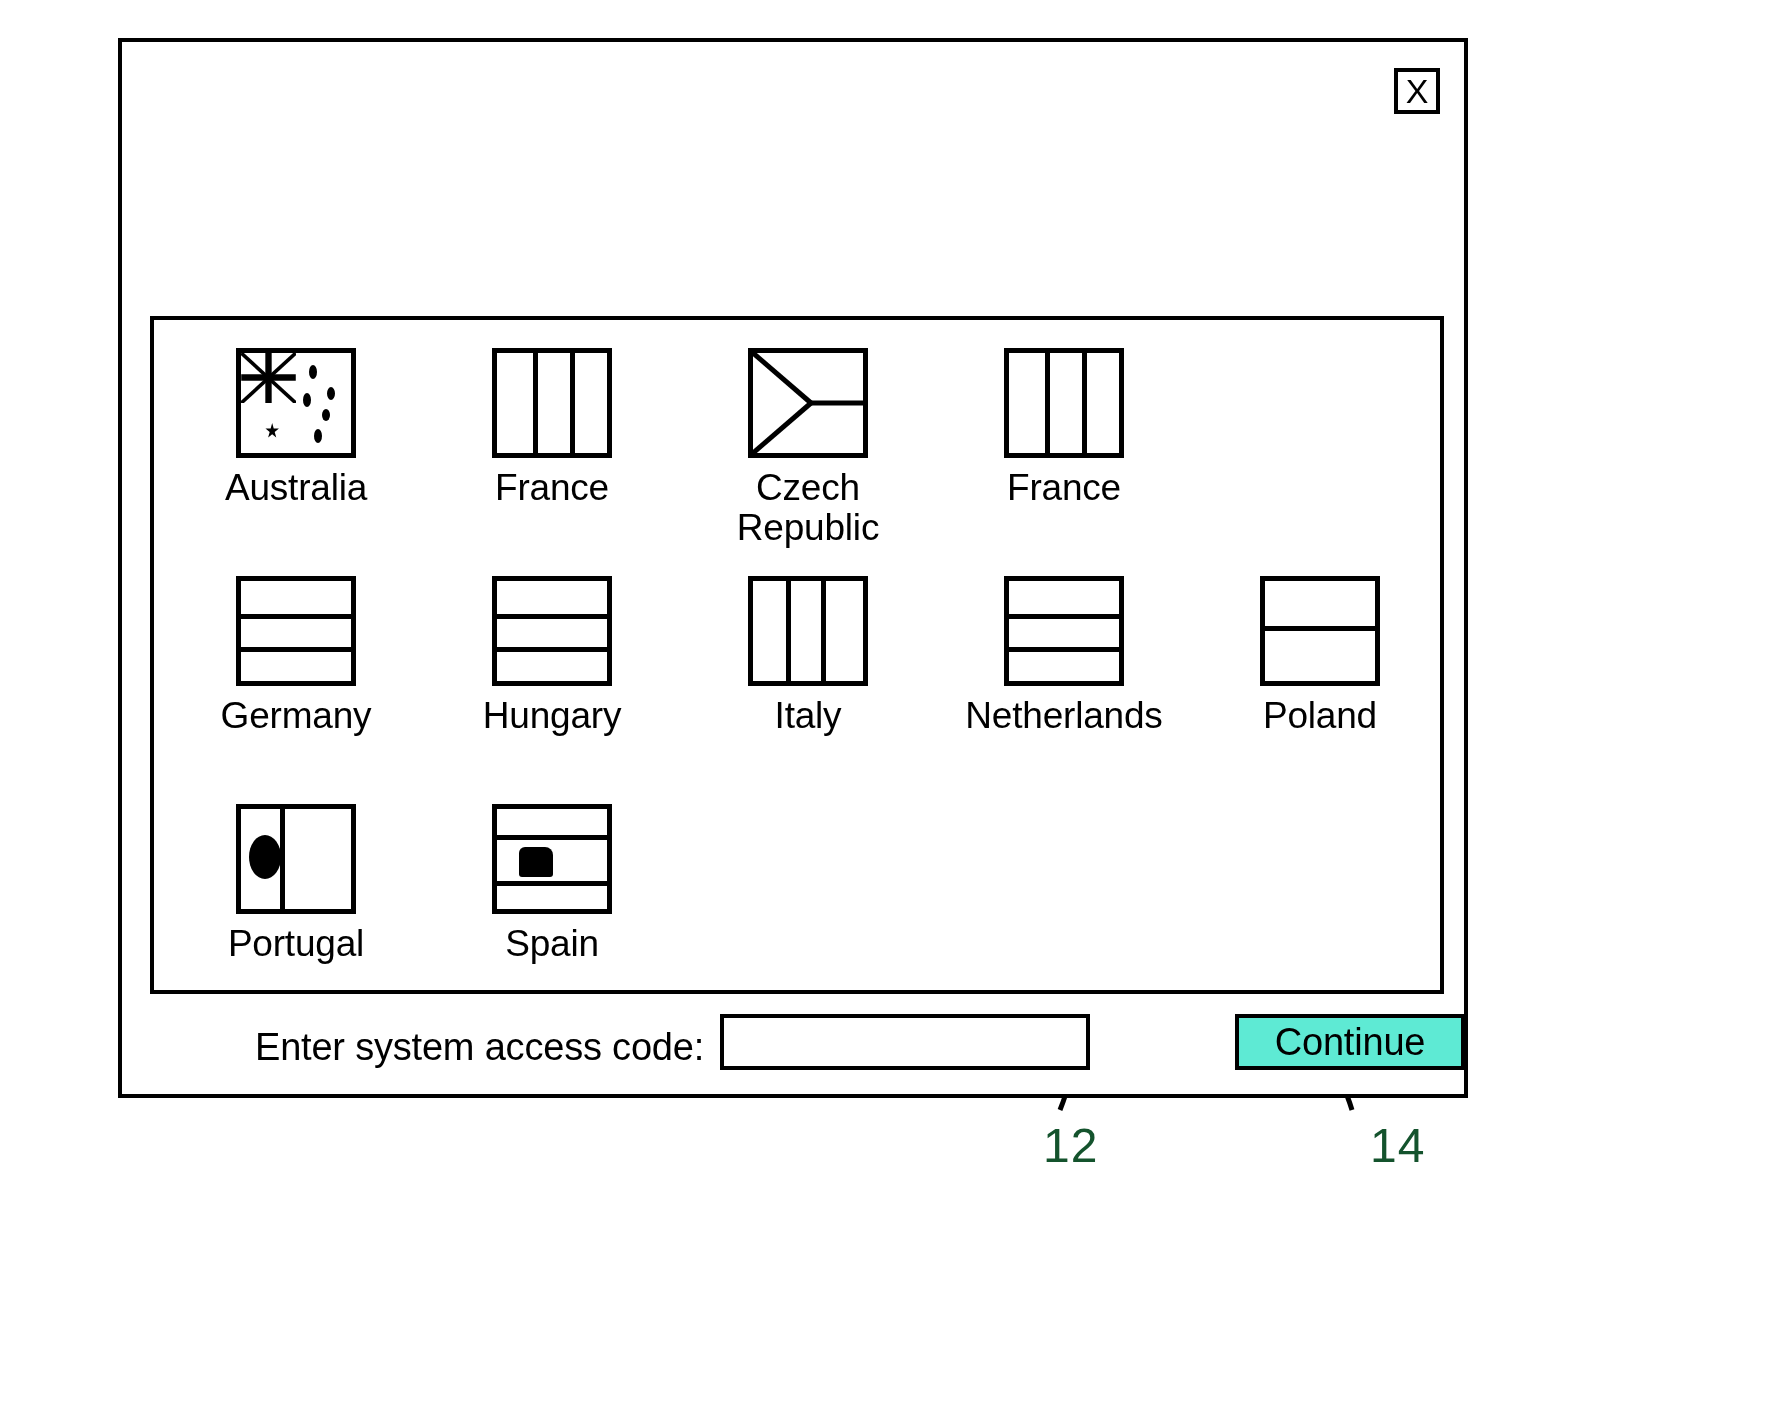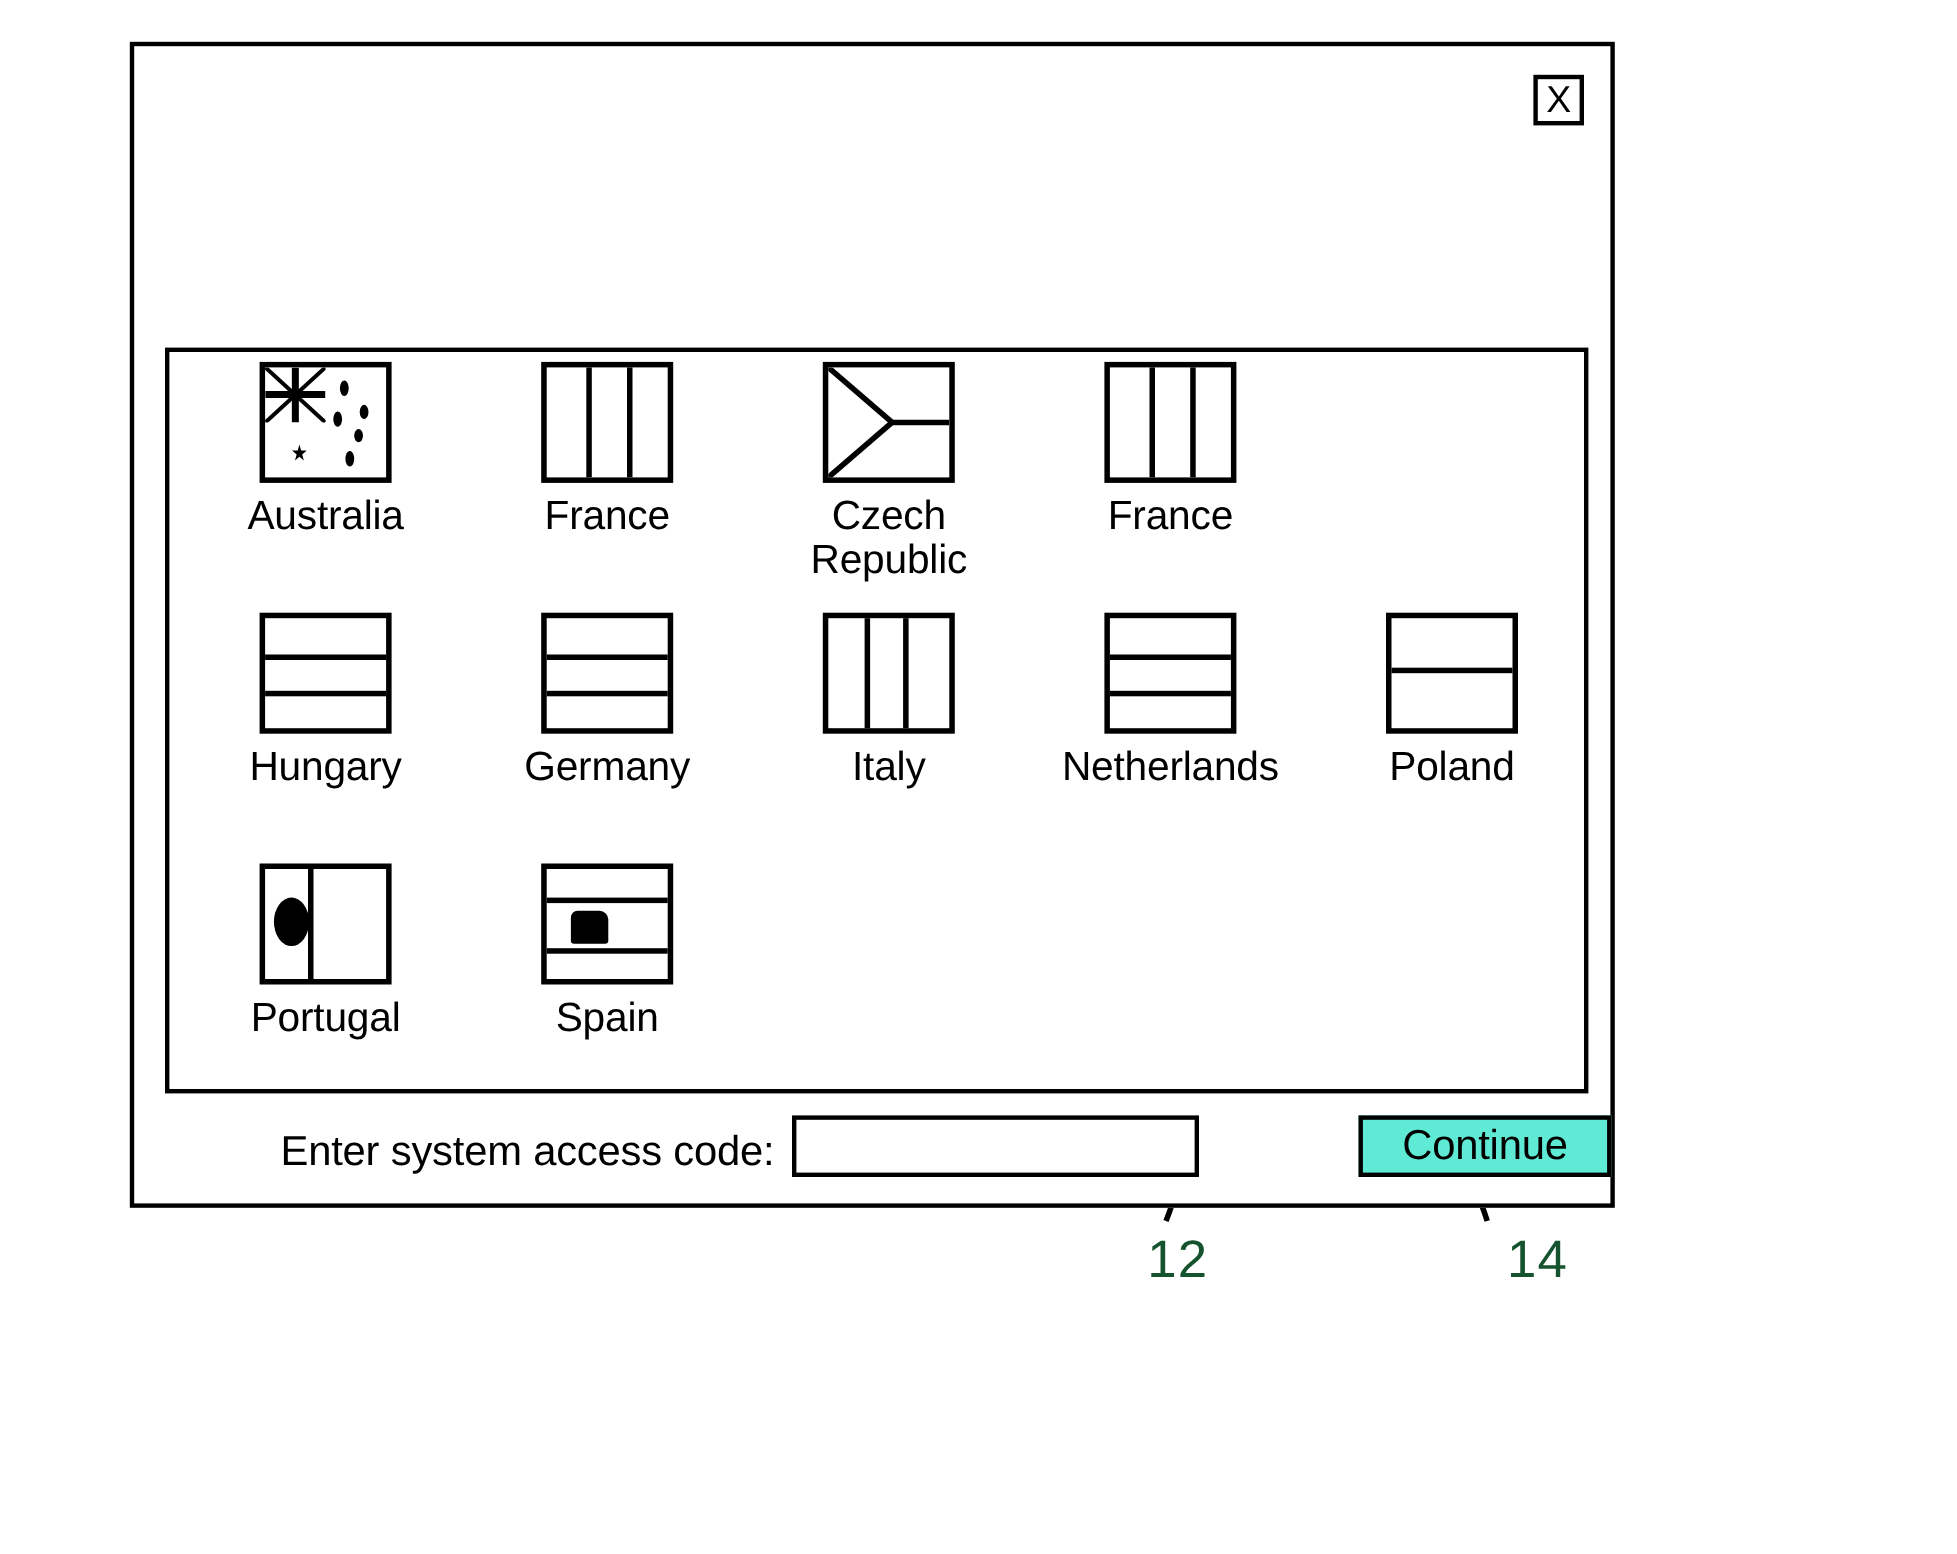--- a/index.html
+++ b/index.html
@@ -57,21 +57,21 @@
     border: 4px solid #000;
     box-sizing: border-box;
     background: #fff;
   }
 
   .flag-grid {
     position: absolute;
     left: 0;
     top: 0;
     width: 100%;
-    padding: 9px 0 0 0;
+    padding: 28px 0 0 0;
     box-sizing: border-box;
   }
 
   .flag-row {
     display: flex;
     align-items: flex-start;
     height: 228px;
   }
   .flag-cell {
     width: 228px;
@@ -305,29 +305,29 @@
 
       </div>
 
       <div class="flag-row">
 
         <div class="flag-cell">
           <div class="flag-box">
             <div class="hline" style="top:33%;"></div>
             <div class="hline" style="top:66%;"></div>
           </div>
-          <div class="flag-label">Hungary</div>
+          <div class="flag-label">Germany</div>
         </div>
 
         <div class="flag-cell">
           <div class="flag-box">
             <div class="hline" style="top:33%;"></div>
             <div class="hline" style="top:66%;"></div>
           </div>
-          <div class="flag-label">Germany</div>
+          <div class="flag-label">Hungary</div>
         </div>
 
         <div class="flag-cell">
           <div class="flag-box">
             <div class="vline" style="left:30%;"></div>
             <div class="vline" style="left:62%;"></div>
           </div>
           <div class="flag-label">Italy</div>
         </div>
 

